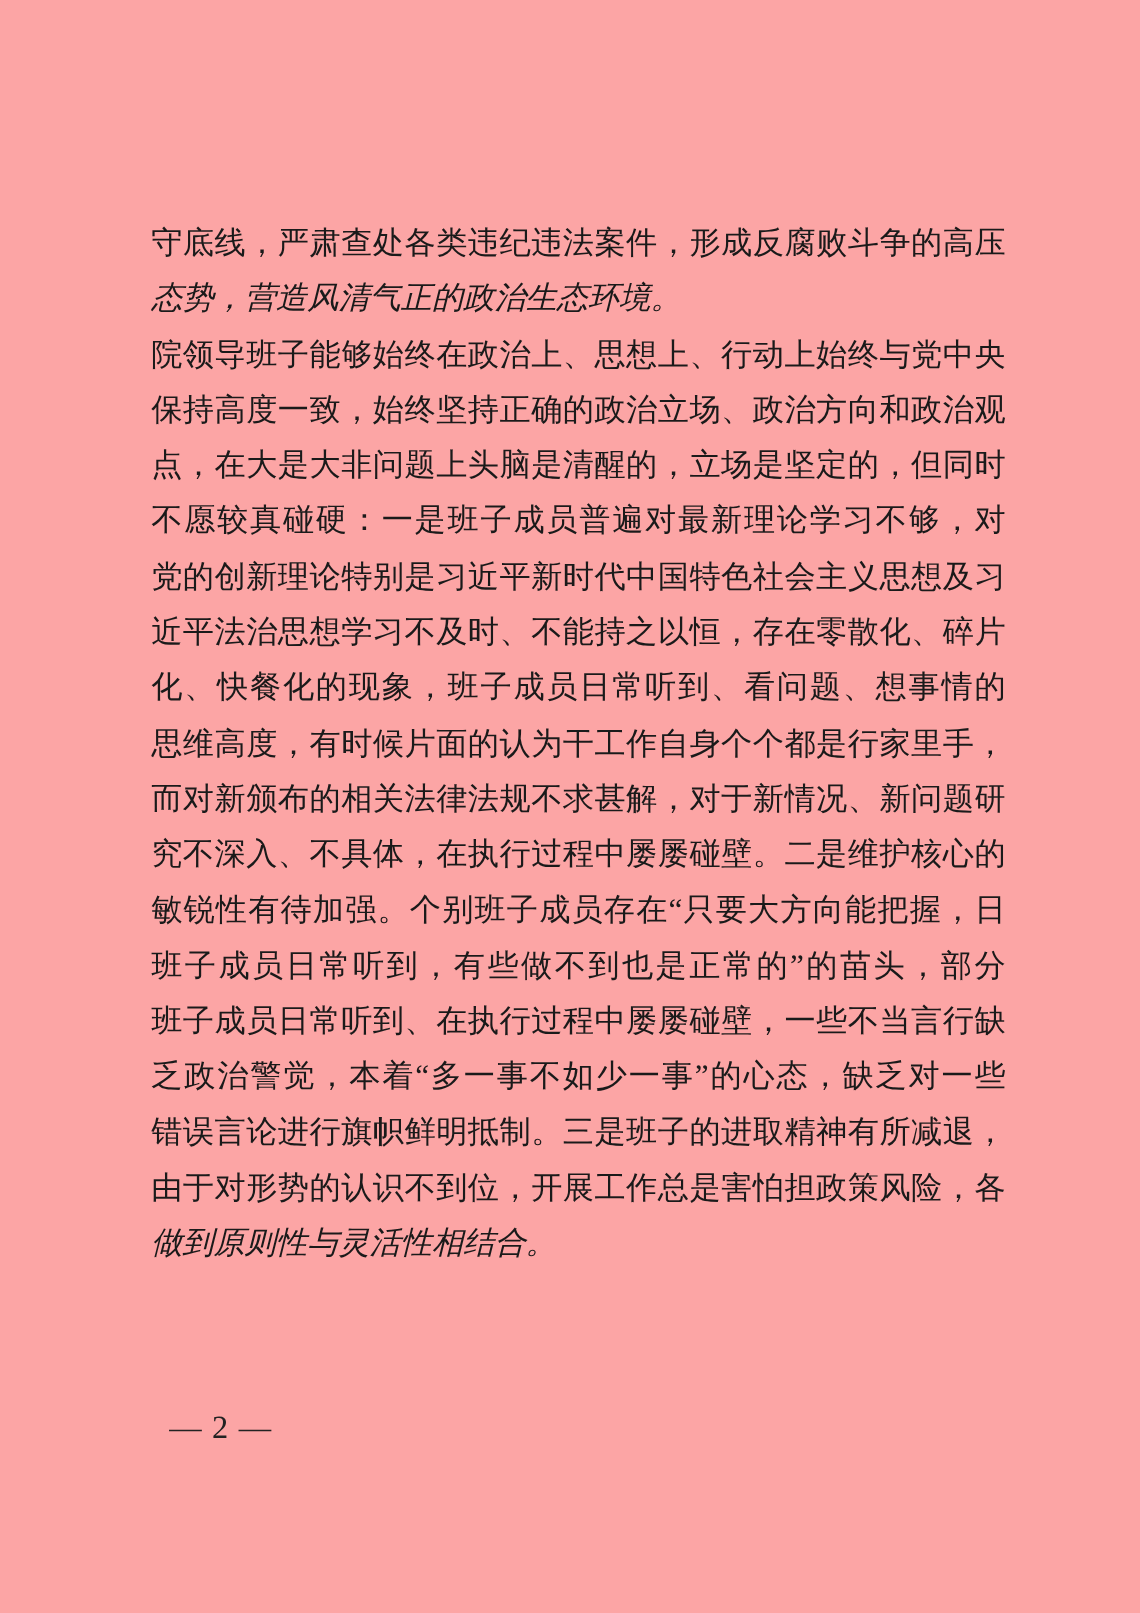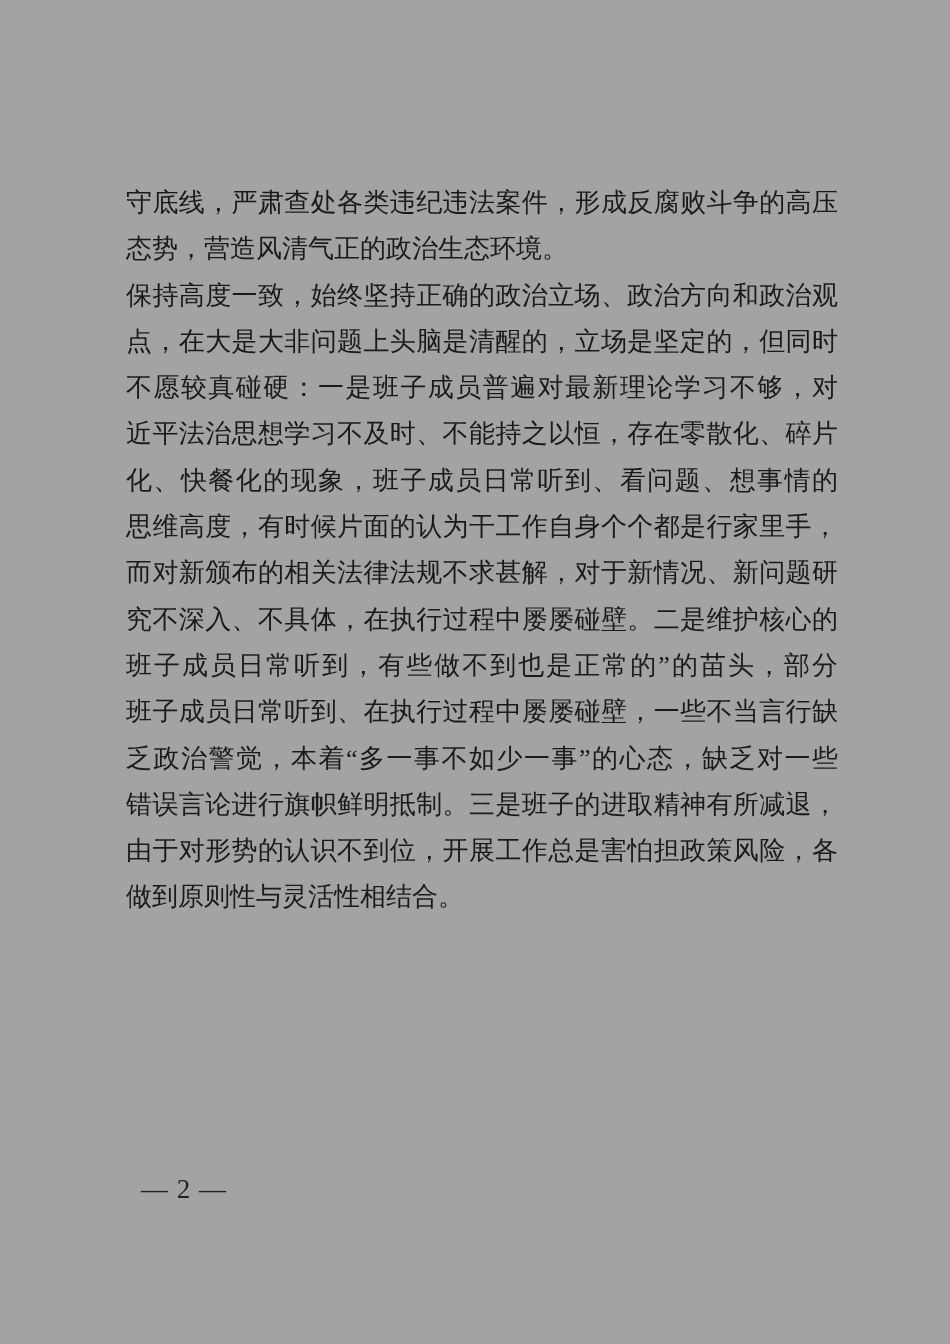--- a/index.html
+++ b/index.html
@@ -4,21 +4,21 @@
 <style>
   html, body {
     margin: 0;
     padding: 0;
     background: #ffffff;
   }
   .page {
     position: relative;
     width: 950px;
     height: 1344px;
-    background: #a3a3a3;
+    background: #fca5a5;
     overflow: hidden;
   }
   .content {
     position: absolute;
     left: 126px;
     top: 180px;
     width: 712px;
     font-family: "Liberation Serif", "DejaVu Serif", serif;
     font-size: 26px;
     color: #1a1a1a;
@@ -31,48 +31,52 @@
     overflow: hidden;
   }
   .line.full {
     text-align: justify;
     text-align-last: justify;
     text-justify: inter-character;
   }
   .line.short {
     text-align: left;
     text-align-last: left;
+    font-style: italic;
   }
   .footer {
     position: absolute;
     left: 141px;
     top: 1171px;
     height: 36px;
     line-height: 36px;
     font-family: "Liberation Serif", "DejaVu Serif", serif;
     font-size: 27px;
     letter-spacing: 1px;
     color: #222222;
   }
 </style>
 </head>
 <body>
 
 <div class="page">
   <div class="content">
     <div class="line full">守底线，严肃查处各类违纪违法案件，形成反腐败斗争的高压</div>
     <div class="line short">态势，营造风清气正的政治生态环境。</div>
+    <div class="line full">院领导班子能够始终在政治上、思想上、行动上始终与党中央</div>
     <div class="line full">保持高度一致，始终坚持正确的政治立场、政治方向和政治观</div>
     <div class="line full">点，在大是大非问题上头脑是清醒的，立场是坚定的，但同时</div>
     <div class="line full">不愿较真碰硬：一是班子成员普遍对最新理论学习不够，对</div>
+    <div class="line full">党的创新理论特别是习近平新时代中国特色社会主义思想及习</div>
     <div class="line full">近平法治思想学习不及时、不能持之以恒，存在零散化、碎片</div>
     <div class="line full">化、快餐化的现象，班子成员日常听到、看问题、想事情的</div>
     <div class="line full">思维高度，有时候片面的认为干工作自身个个都是行家里手，</div>
     <div class="line full">而对新颁布的相关法律法规不求甚解，对于新情况、新问题研</div>
     <div class="line full">究不深入、不具体，在执行过程中屡屡碰壁。二是维护核心的</div>
+    <div class="line full">敏锐性有待加强。个别班子成员存在“只要大方向能把握，日</div>
     <div class="line full">班子成员日常听到，有些做不到也是正常的”的苗头，部分</div>
     <div class="line full">班子成员日常听到、在执行过程中屡屡碰壁，一些不当言行缺</div>
     <div class="line full">乏政治警觉，本着“多一事不如少一事”的心态，缺乏对一些</div>
     <div class="line full">错误言论进行旗帜鲜明抵制。三是班子的进取精神有所减退，</div>
     <div class="line full">由于对形势的认识不到位，开展工作总是害怕担政策风险，各</div>
     <div class="line short">做到原则性与灵活性相结合。</div>
   </div>
   <div class="footer">— 2 —</div>
 </div>
 

